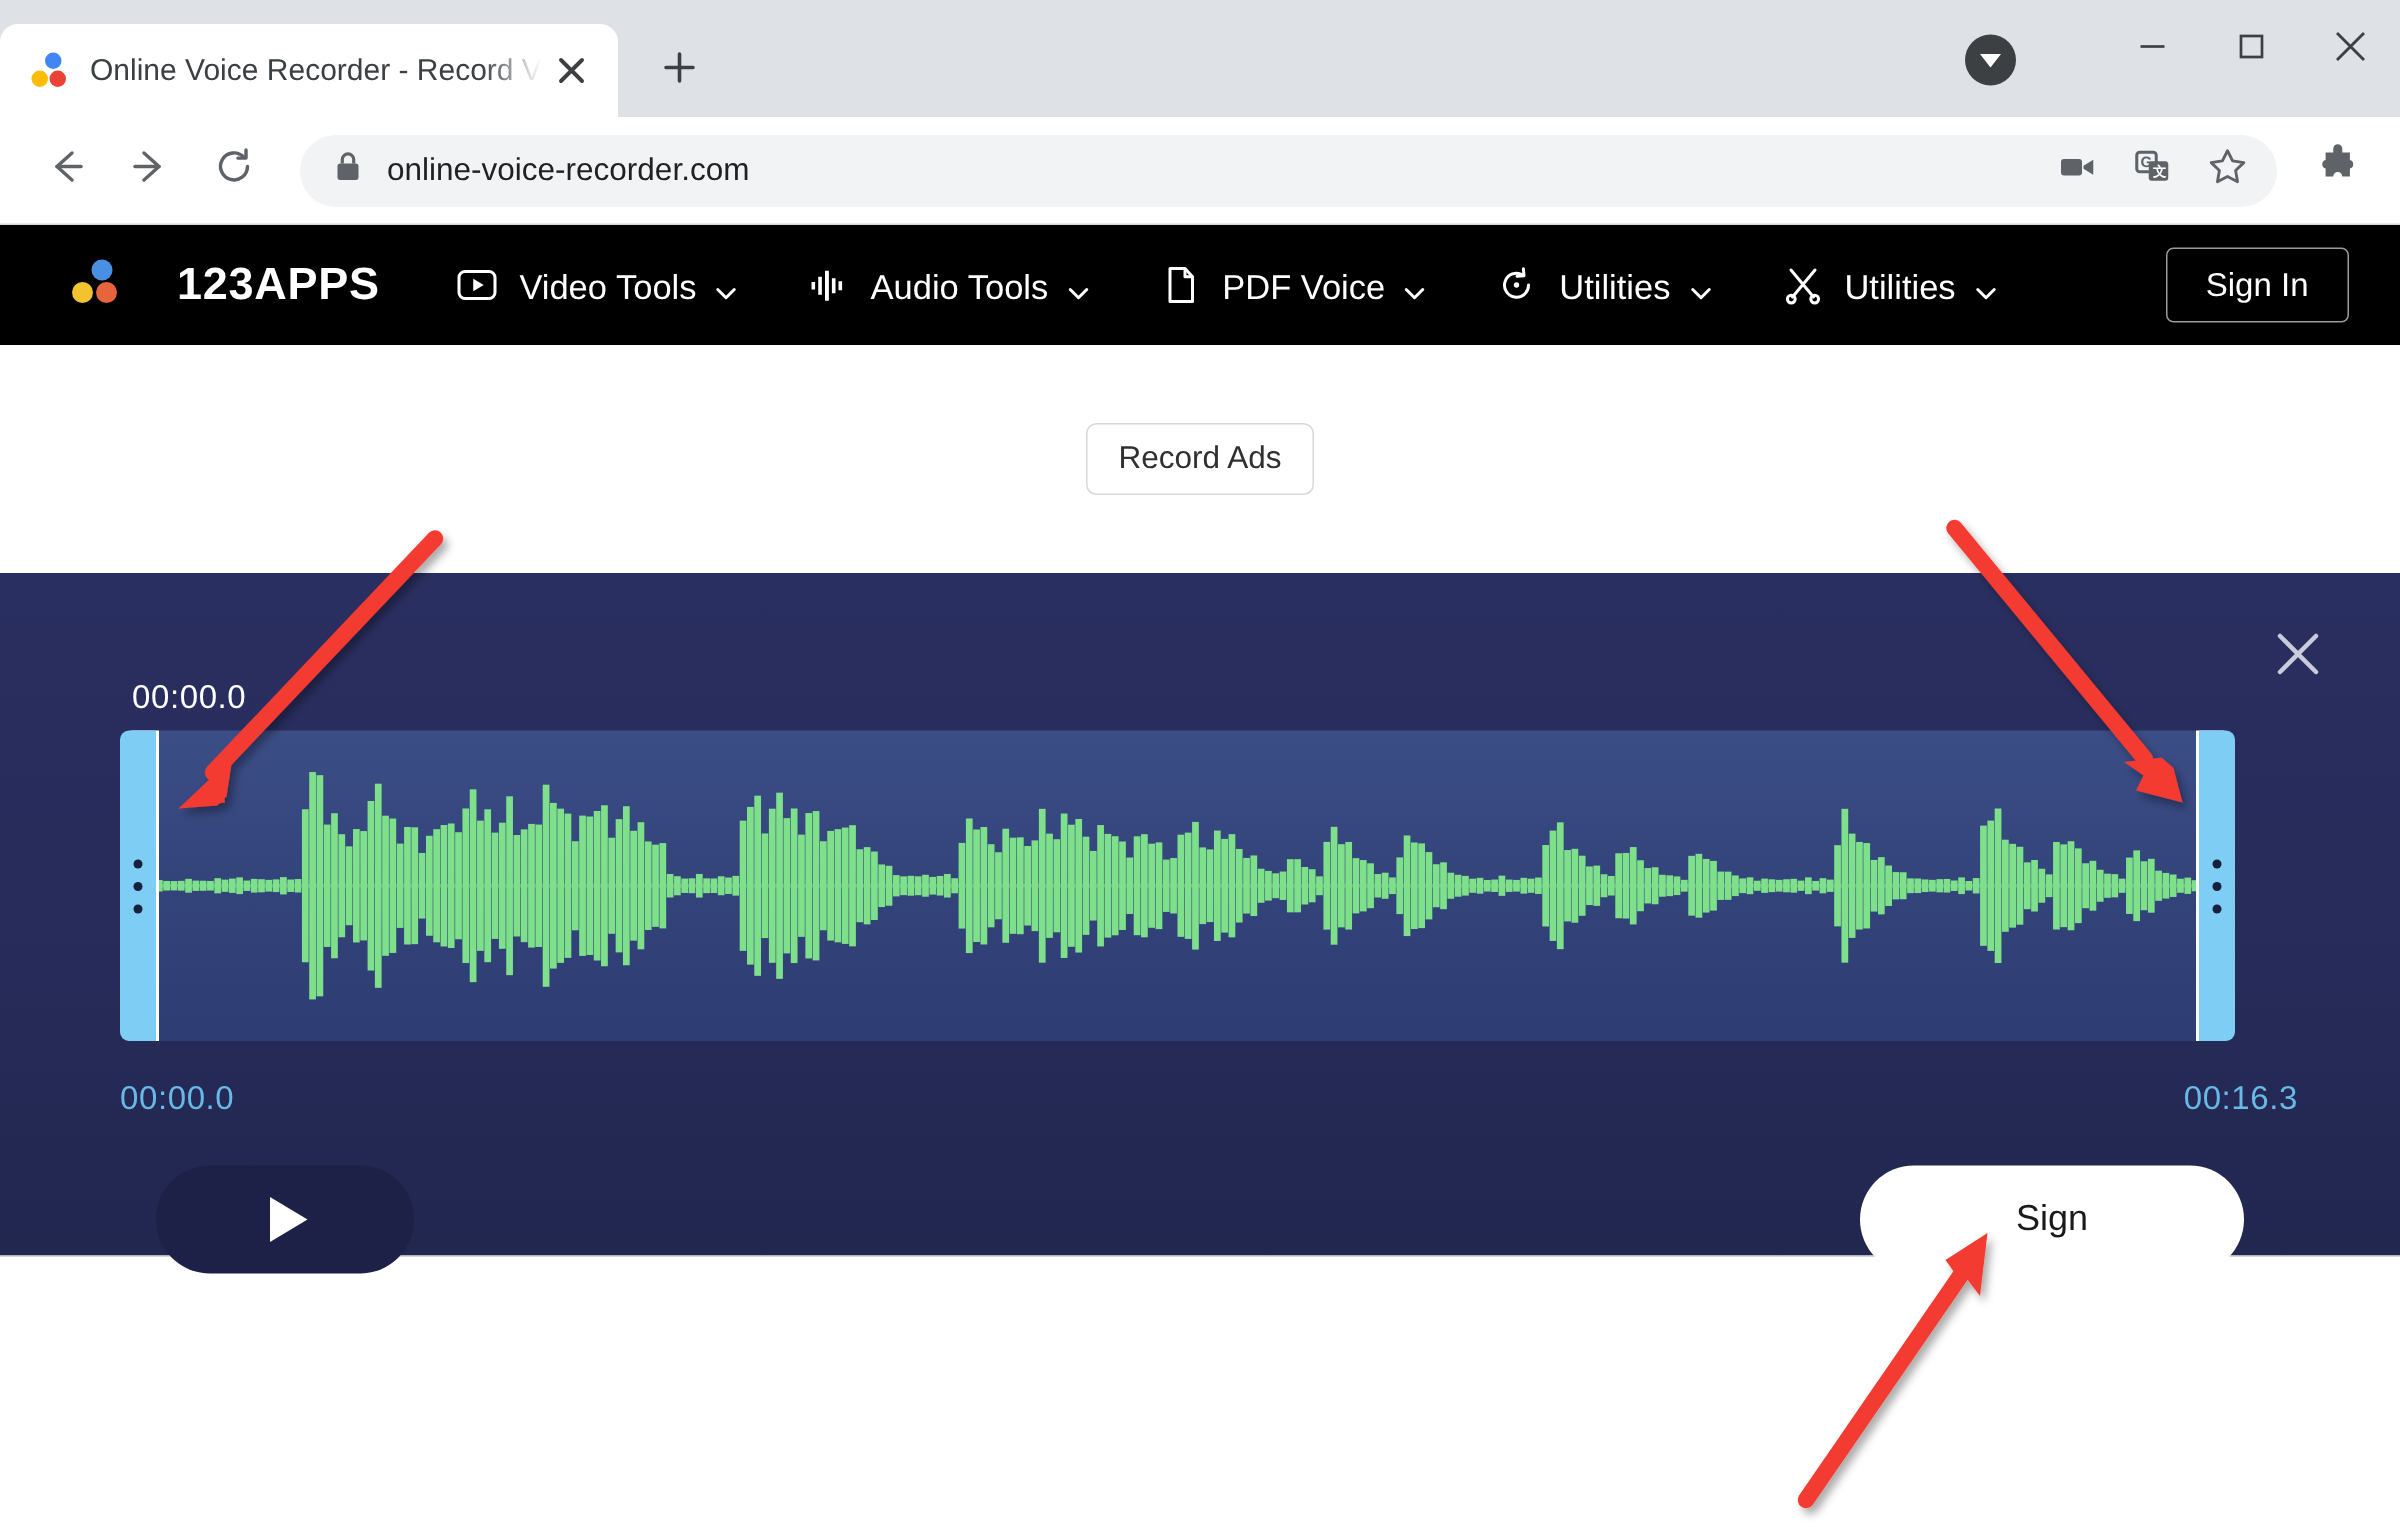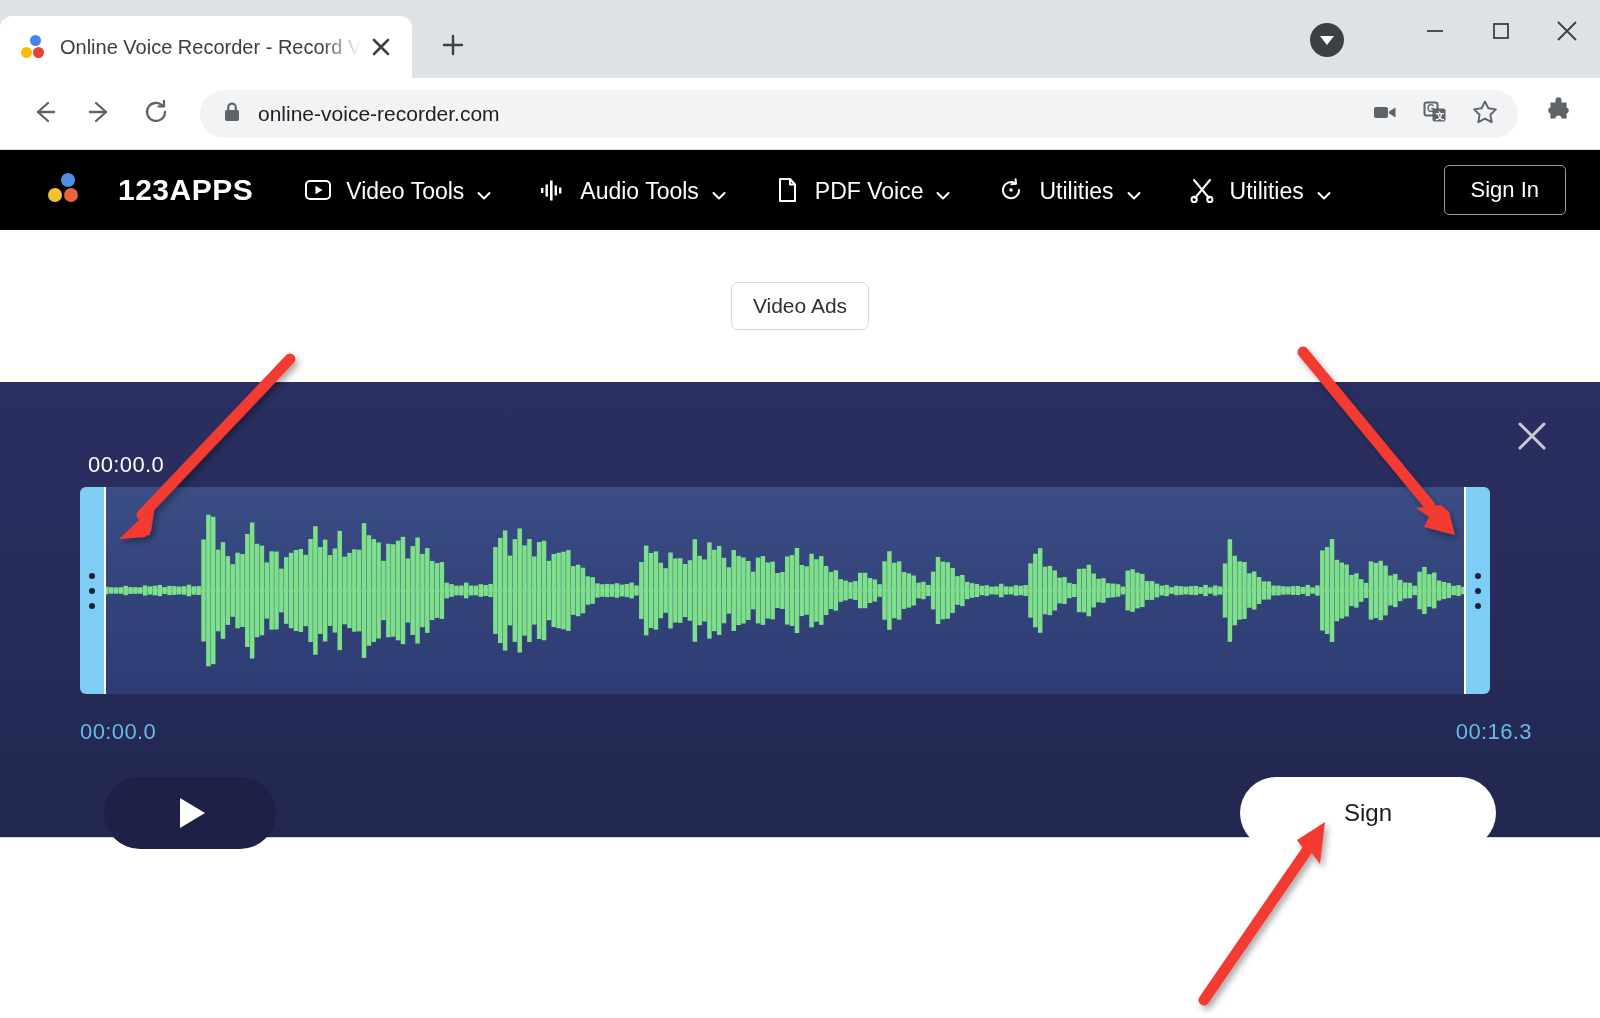--- a/index.html
+++ b/index.html
@@ -523,21 +523,21 @@
       <svg width="18" height="18" viewBox="0 0 18 18">
           <path d="M3.5 6 L9 11.5 L14.5 6" fill="none" stroke="#ffffff" stroke-width="2" stroke-linecap="round" stroke-linejoin="round"></path>
         </svg>
     </span>
   </div>
 
   <button class="signin-btn">Sign In</button>
 </div>
 
 <div class="ads-strip">
-  <button class="remove-ads">Video Ads</button>
+  <button class="remove-ads">Record Ads</button>
 </div>
 
 <div class="recorder">
 
   <div class="panel-close">
     <span>
       <svg width="34" height="34" viewBox="0 0 34 34">
           <path d="M5 5 L29 29 M29 5 L5 29" stroke="#c9cbdb" stroke-width="3" stroke-linecap="round"></path>
         </svg>
     </span>

